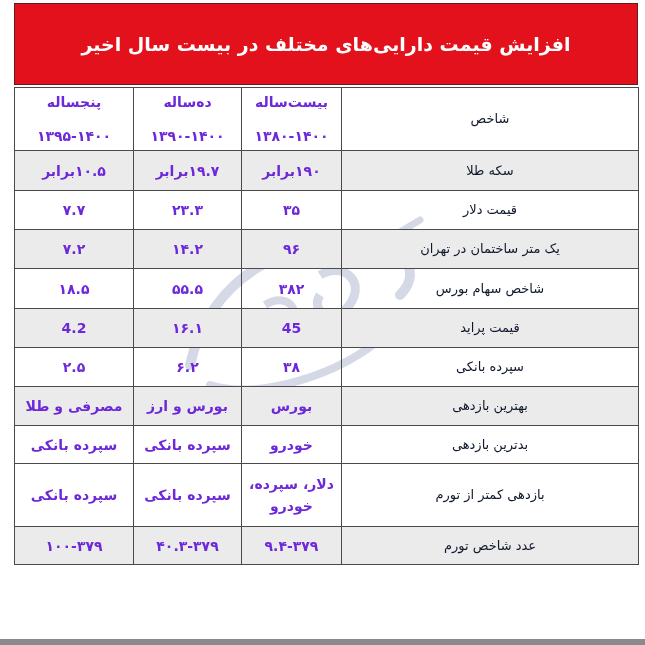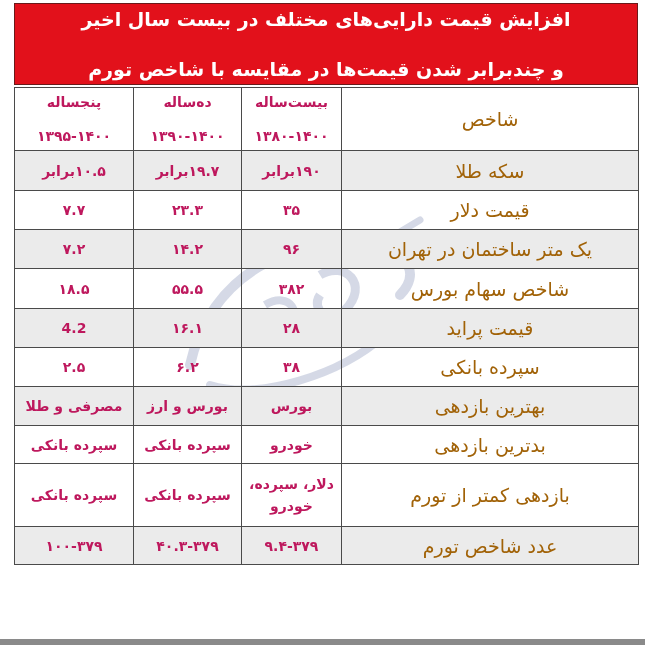--- a/index.html
+++ b/index.html
@@ -30,25 +30,25 @@
       border-collapse: collapse;
       direction: rtl;
       table-layout: fixed;
     }
     table.data td {
       border: 1.5px solid #4a4a4a;
       text-align: center;
       vertical-align: middle;
       font-size: 14px;
       font-weight: bold;
-      color: #be185d;
+      color: #6d28d9;
       padding: 0 4px;
       line-height: 18px;
     }
-    table.data td.label { font-weight: normal; font-size: 19px; color: #a16207; }
+    table.data td.label { font-weight: normal; font-size: 13px; color: #0f172a; }
     table.data td.label.wrap { font-weight: bold; line-height: 22px; }
     tr.shade td { background: #ebebeb; }
     tr.white td { background: rgba(255,255,255,0.0); }
     .colhead-title { font-weight: bold; font-size: 14px; display: block; }
     .colhead-years { font-weight: bold; font-size: 14px; display: block; margin-top: 16px; }
     .watermark {
       position: absolute; left: 170px; top: 215px; width: 260px; height: 190px;
       pointer-events: none; opacity: 0.28;
     }
     .bottom-bar {
@@ -56,21 +56,20 @@
       background: #8a8a8a;
     }
   </style>
 </head>
 <body>
 
 <div class="page">
 
   <div class="title-box">
     <div class="title-line">افزایش قیمت دارایی‌های مختلف در بیست سال اخیر</div>
-    <div class="title-line">و چندبرابر شدن قیمت‌ها در مقایسه با شاخص تورم</div>
   </div>
 
   <svg class="watermark" viewBox="0 0 260 190">
     <path d="M20 150 C 40 60, 120 20, 200 30 C 240 35, 250 60, 230 80" stroke="#6a7aa8" stroke-width="10" fill="none" stroke-linecap="round"></path>
     <path d="M40 170 C 90 185, 170 160, 215 120" stroke="#6a7aa8" stroke-width="8" fill="none" stroke-linecap="round"></path>
     <path d="M150 60 C 175 45, 200 70, 175 95 C 160 110, 140 95, 150 80" stroke="#6a7aa8" stroke-width="9" fill="none"></path>
     <path d="M95 90 C 120 75, 135 100, 115 115" stroke="#6a7aa8" stroke-width="8" fill="none"></path>
     <path d="M225 20 L 250 5" stroke="#6a7aa8" stroke-width="7" fill="none" stroke-linecap="round"></path>
   </svg>
 
@@ -117,21 +116,21 @@
       <td>۷.۲</td>
     </tr>
     <tr class="white" style="height:40px">
       <td class="label">شاخص سهام بورس</td>
       <td>۳۸۲</td>
       <td>۵۵.۵</td>
       <td>۱۸.۵</td>
     </tr>
     <tr class="shade" style="height:39px">
       <td class="label">قیمت پراید</td>
-      <td>۲۸</td>
+      <td>45</td>
       <td>۱۶.۱</td>
       <td>4.2</td>
     </tr>
     <tr class="white" style="height:39px">
       <td class="label">سپرده بانکی</td>
       <td>۳۸</td>
       <td>۶.۲</td>
       <td>۲.۵</td>
     </tr>
     <tr class="shade" style="height:39px">

